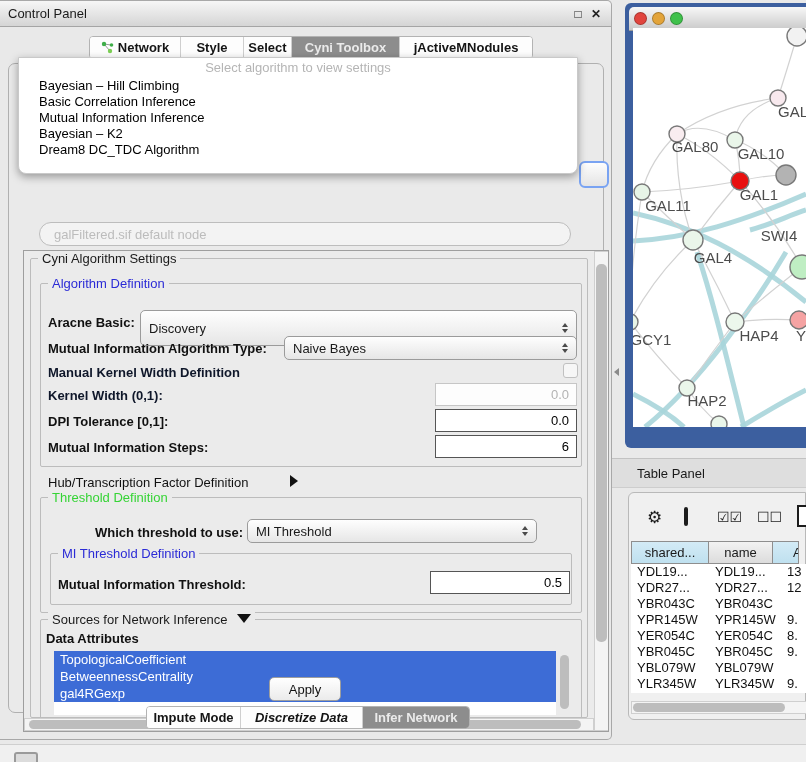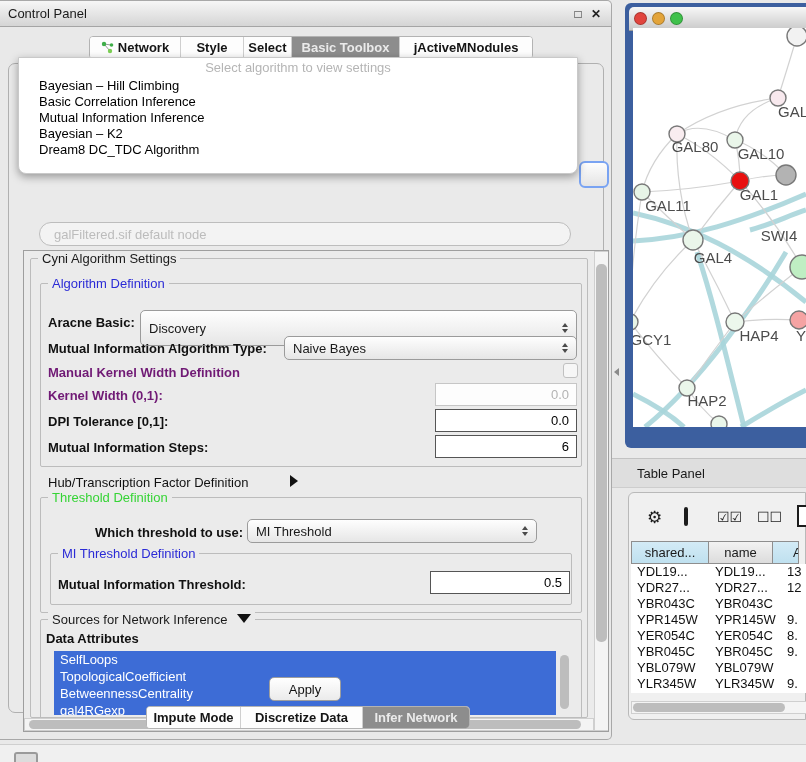--- a/index.html
+++ b/index.html
@@ -34,21 +34,21 @@
   
   .content-box{left:8px;top:62px;width:596px;height:650px;border:1px solid #b0b0b0;border-radius:7px;
                background:#eaeaea;box-sizing:border-box}
   .settings-panel{left:14px;top:186px;width:586px;height:482px;border:1px solid #9e9e9e;background:#ebebeb;
                   overflow:hidden;box-sizing:border-box}
   .group{border:1px solid #bcbcbc;border-radius:2px;box-sizing:border-box}
   .group-title{position:absolute;top:-8px;left:7px;background:#ebebeb;padding:0 4px;font-size:13px;white-space:nowrap}
   .t-blue{color:#2b2bd6}
   .t-green{color:#35d435}
   .lbl{position:absolute;font-size:13px;font-weight:700;color:#111;white-space:nowrap}
-  .lbl.dis{color:#701a75}
+  .lbl.dis{color:#0f172a}
   .lbl.plain{font-weight:400}
   .combo{background:linear-gradient(#fefefe,#e6e6e6);border:1px solid #9b9b9b;border-radius:5px;
          display:flex;align-items:center;padding:0 8px;font-size:13px;box-sizing:border-box}
   .combo-arrows{margin-left:auto;display:flex;flex-direction:column;align-items:center}
   .combo-arrows::before{content:"";width:0;height:0;border-left:3.5px solid transparent;
         border-right:3.5px solid transparent;border-bottom:4.5px solid #4a4a4a;margin-bottom:2px}
   .combo-arrows::after{content:"";width:0;height:0;border-left:3.5px solid transparent;
         border-right:3.5px solid transparent;border-top:4.5px solid #4a4a4a}
   .field{background:#fff;border:1px solid #9b9b9b;font-size:13px;display:flex;align-items:center;
          justify-content:flex-end;padding:0 7px;box-sizing:border-box;color:#000}
@@ -118,21 +118,21 @@
         </svg>
         <span>Network</span>
       </div>
       <div class="tab" style="width: 63px;">
         <span>Style</span>
       </div>
       <div class="tab" style="width: 48px;">
         <span>Select</span>
       </div>
       <div class="tab selected" style="width: 108px;">
-        <span>Basic Toolbox</span>
+        <span>Cyni Toolbox</span>
       </div>
       <div class="tab" style="width: 132px;">
         <span>jActiveMNodules</span>
       </div>
     </div>
 
   <div class="abs content-box">
 
     <div class="abs focus-fragment" style="z-index:5"></div>
 
@@ -194,21 +194,20 @@
       </div>
 
       <div class="abs group" style="left:16px;top:368px;width:542px;height:110px">
         <span class="group-title">
           <span>Sources for Network Inference</span>
           <span class="tri-down" style="margin-left:6px;vertical-align:1px"></span>
         </span>
       </div>
       <span class="lbl" style="left:22px;top:380px">Data Attributes</span>
       <div class="abs attr-list" id="attr-list" style="left:30px;top:400px;width:502px;height:64px">
-          <div class="attr-item" style="background: rgb(61, 108, 214);">SelfLoops</div>
           <div class="attr-item" style="background: rgb(61, 108, 214);">TopologicalCoefficient</div>
           <div class="attr-item" style="background: rgb(61, 108, 214);">BetweennessCentrality</div>
           <div class="attr-item" style="background: rgb(61, 108, 214);">gal4RGexp</div>
         </div>
 
       <div class="abs sb-thumb" style="left:536px;top:404px;width:9px;height:54px"></div>
 
       <div class="abs sb-track" style="left:570px;top:0;width:15px;height:480px"></div>
       <div class="abs sb-thumb" style="left:572px;top:13px;width:11px;height:378px"></div>
       <div class="abs sb-track" style="left:0;top:467px;width:570px;height:13px"></div>
@@ -217,21 +216,21 @@
 
     <div class="abs button" style="left:260px;top:613px;width:70px;height:22px">
       <span>Apply</span>
     </div>
   </div>
 
   <div class="abs tabbar" id="bottom-tabs" style="left:146px;top:705px;height:23px">
       <div class="tab" style="width: 94px;">
         <span>Impute Mode</span>
       </div>
-      <div class="tab" style="width: 122px;">
+      <div class="tab" style="width: 122px; font-style: italic;">
         <span>Discretize Data</span>
       </div>
       <div class="tab selected" style="width: 106px;">
         <span>Infer Network</span>
       </div>
     </div>
 
   <div class="abs popup">
     <div class="popup-header">Select algorithm to view settings</div>
     <div id="popup-items">

